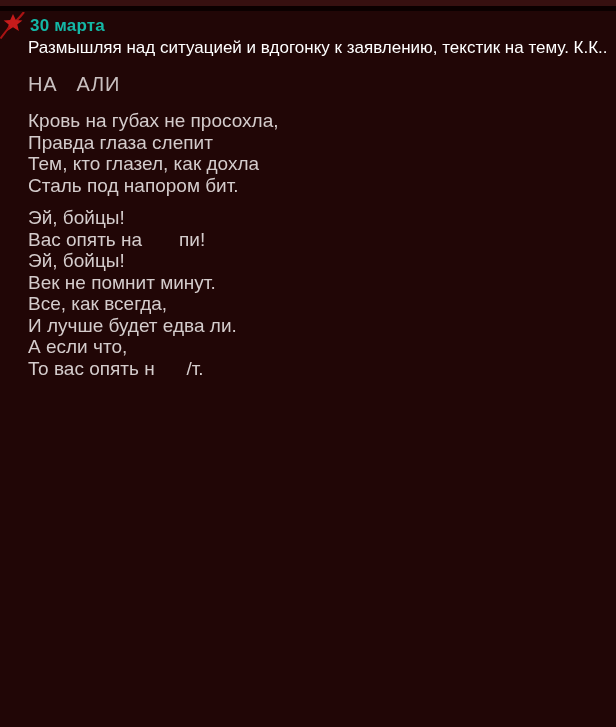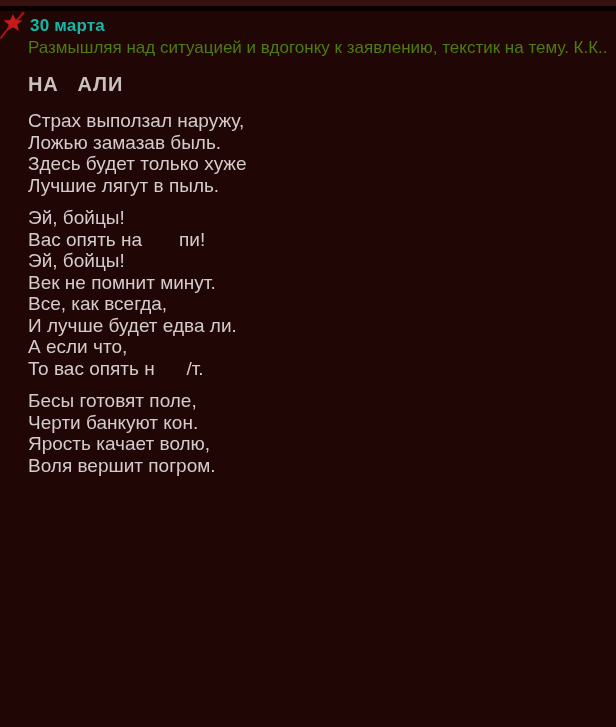--- a/index.html
+++ b/index.html
@@ -21,27 +21,27 @@
   .star-icon{
     position:absolute;left:0px;top:12px;width:26px;height:27px;
   }
   .post-date{
     position:absolute;left:30px;top:16px;
     font-size:17px;font-weight:bold;color:#14b8a6;
     letter-spacing:0.2px;
   }
   .post-subtitle{
     position:absolute;left:28px;top:38px;
-    font-size:17px;color:#4d7c0f;
+    font-size:17px;color:#ffffff;
     white-space:nowrap;
     text-align:center;
   }
   .post-title{
     position:absolute;left:28px;top:73px;
-    font-size:20px;font-weight:bold;color:#c9c0c0;
+    font-size:20px;font-weight:normal;color:#c9c0c0;
     letter-spacing:0.8px;
   }
   .poem{
     position:absolute;left:28px;top:110px;right:16px;
     font-size:19px;color:#d4cccc;
     line-height:21.5px;
   }
   .poem p{
     margin:0 0 11px 0;
     white-space:pre-line;
@@ -62,29 +62,25 @@
   <path d="M9.5,14.5 C7,18 3.5,22.5 0.5,26.5" stroke="#a81313" stroke-width="2" fill="none"></path>
 </svg>
 
 <div class="post-date">30 марта</div>
 
 <div class="post-subtitle">Размышляя над ситуацией и вдогонку к заявлению, текстик на тему. К.К..</div>
 
 <div class="post-title">НА&nbsp;&nbsp;&nbsp;АЛИ</div>
 
 <div class="poem">
-  <p>Страх выползал наружу,
-Ложью замазав быль.
-Здесь будет только хуже
-Лучшие лягут в пыль.</p>
+  <p>Кровь на губах не просохла,
+Правда глаза слепит
+Тем, кто глазел, как дохла
+Сталь под напором бит.</p>
   <p>Эй, бойцы!
 Вас опять на&nbsp;&nbsp;&nbsp;&nbsp;&nbsp;&nbsp;&nbsp;пи!
 Эй, бойцы!
 Век не помнит минут.
 Все, как всегда,
 И лучше будет едва ли.
 А если что,
 То вас опять н&nbsp;&nbsp;&nbsp;&nbsp;&nbsp;&nbsp;/т.</p>
-  <p>Бесы готовят поле,
-Черти банкуют кон.
-Ярость качает волю,
-Воля вершит погром.</p>
 </div>
 
 </body></html>

